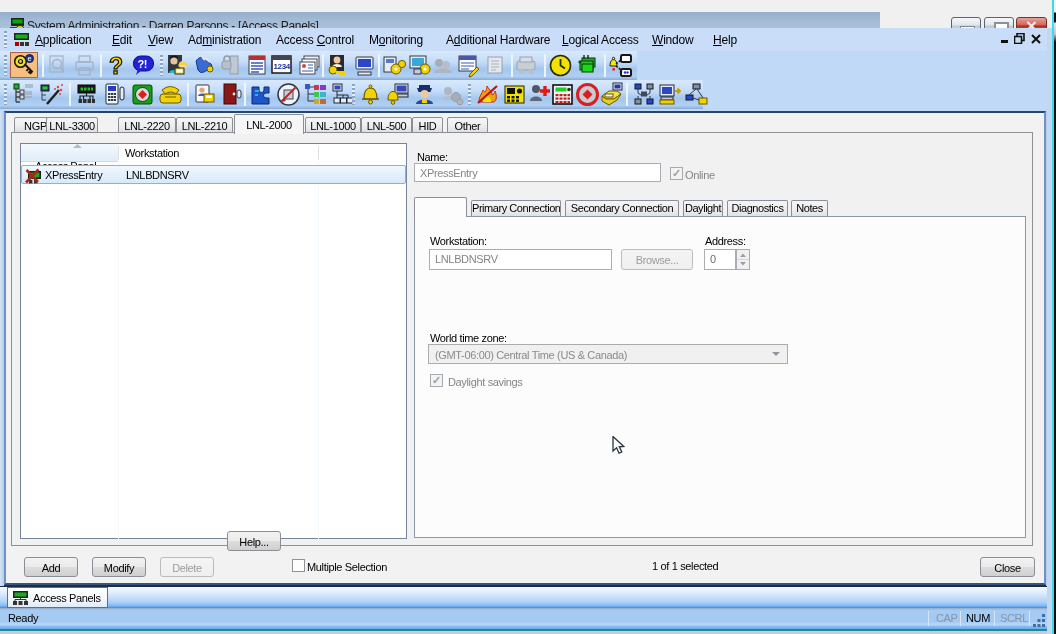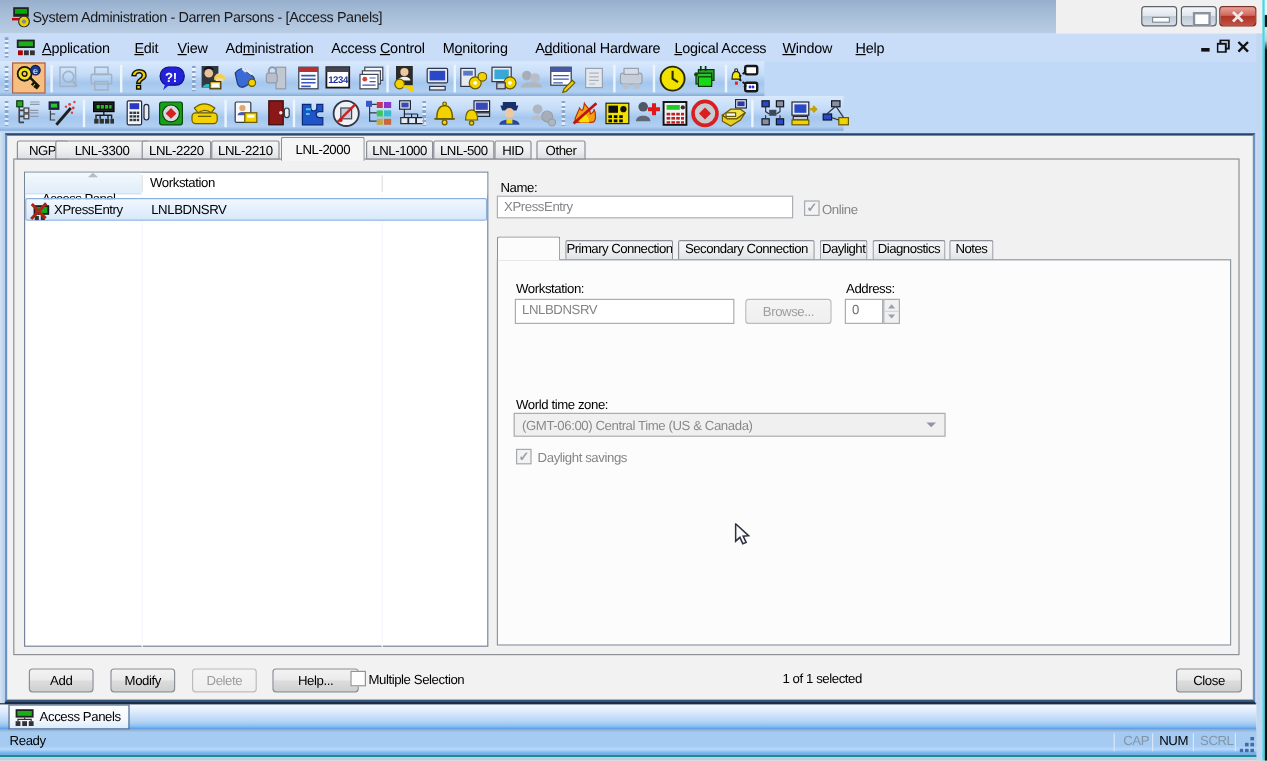--- a/index.html
+++ b/index.html
@@ -2,21 +2,21 @@
 <html><head>
 <meta charset="utf-8">
 <style>
 * { margin:0; padding:0; box-sizing:border-box; }
 html,body { width:1056px; height:634px; overflow:hidden; }
 body { font-family:"Liberation Sans", sans-serif; position:relative; background:#f0f0f0;
   letter-spacing:-0.35px; }
 .abs { position:absolute; }
 
 
-#titlebar { position:absolute; left:0; top:0; width:880px; height:28px;
+#titlebar { position:absolute; left:0; top:12px; width:880px; height:28px;
   background:linear-gradient(180deg,#96afcc 0%,#a3bad5 30%,#aec3dc 65%,#b9cde4 100%); }
 #title-text { position:absolute; left:27px; top:7px; font-size:12px; letter-spacing:-0.32px; color:#1a1a1a; }
 .winbtn { position:absolute; top:5px; height:17px; border:1px solid #5e636b; border-radius:3px;
   background:linear-gradient(180deg,#f6f8fa 0%,#dfe5ec 48%,#bfc9d6 52%,#d6dee8 100%); }
 #btn-min { left:951px; width:30px; }
 #btn-max { left:984px; width:30px; }
 #btn-close { left:1016px; width:31px;
   background:linear-gradient(180deg,#e5a29a 0%,#d3685c 45%,#b03426 52%,#c25143 100%); border-color:#7e3026;}
 #btn-min:after { content:""; position:absolute; left:8px; top:8px; width:13px; height:3px;
   background:#fdfdfd; border:1px solid #848b95; }
@@ -614,21 +614,21 @@
     <path d="M12 7 l-7 6 M13 7 l6 9 M9 16 l6 2" stroke="#303848" fill="none"></path>
   </svg>
     </div>
 </div>
 
 <div id="client">
   <div id="pane"></div>
 
   <div class="otab active" style="left:228px;width:70px">LNL-2000</div>
   <div class="otab" style="left:8px;width:43px">NGP</div>
-  <div class="otab" style="left:40px;width:78px">LNL-3300</div>
+  <div class="otab" style="left:40px;width:52px">LNL-3300</div>
   <div class="otab" style="left:112px;width:58px">LNL-2220</div>
   <div class="otab" style="left:170px;width:57px">LNL-2210</div>
   <div class="otab" style="left:299px;width:56px">LNL-1000</div>
   <div class="otab" style="left:355px;width:51px">LNL-500</div>
   <div class="otab" style="left:406px;width:31px">HID</div>
   <div class="otab" style="left:441px;width:41px">Other</div>
 
   <div id="listpanel">
     <div id="listheader">
       <div style="position:absolute;left:0px;top:0px;width:97px;height:18px;background:linear-gradient(180deg,#f3f8fd 0%,#e0edfa 100%);border-bottom:1px solid #c8dcf0"></div>
@@ -686,21 +686,21 @@
   <div class="cb checked" style="left:424px;top:261px"></div>
   <div class="glbl" style="left:442px;top:263px">Daylight savings</div>
 
   <svg style="position:absolute;left:606px;top:323px" width="15" height="20" viewBox="0 0 15 20">
     <path d="M1 0.5 L1 15 L4.6 11.8 L7 17.2 L9.8 16 L7.3 10.8 L11.8 10.4 Z" fill="#fafafa" stroke="#2a3240" stroke-width="1.3"></path>
   </svg>
 
   <div class="btn" style="left:18px;top:444px;width:54px">Add</div>
   <div class="btn" style="left:86px;top:444px;width:54px">Modify</div>
   <div class="btn disabled" style="left:154px;top:444px;width:54px">Delete</div>
-  <div class="btn" style="left:221px;top:444px;width:72px">Help...</div>
+  <div class="btn" style="left:221px;top:418px;width:54px">Help...</div>
   <div class="cb empty" style="left:286px;top:446px"></div>
   <div class="lbl" style="left:301px;top:448px">Multiple Selection</div>
   <div class="lbl" style="left:646px;top:447px">1 of 1 selected</div>
   <div class="btn" style="left:974px;top:444px;width:55px">Close</div>
 </div>
 
 <div id="mdiband">
   <div id="mditab">
     <svg style="position:absolute;left:4px;top:2px" width="17" height="16" viewBox="0 0 17 16">
       <rect x="1" y="1" width="15" height="7" fill="#222"></rect>

